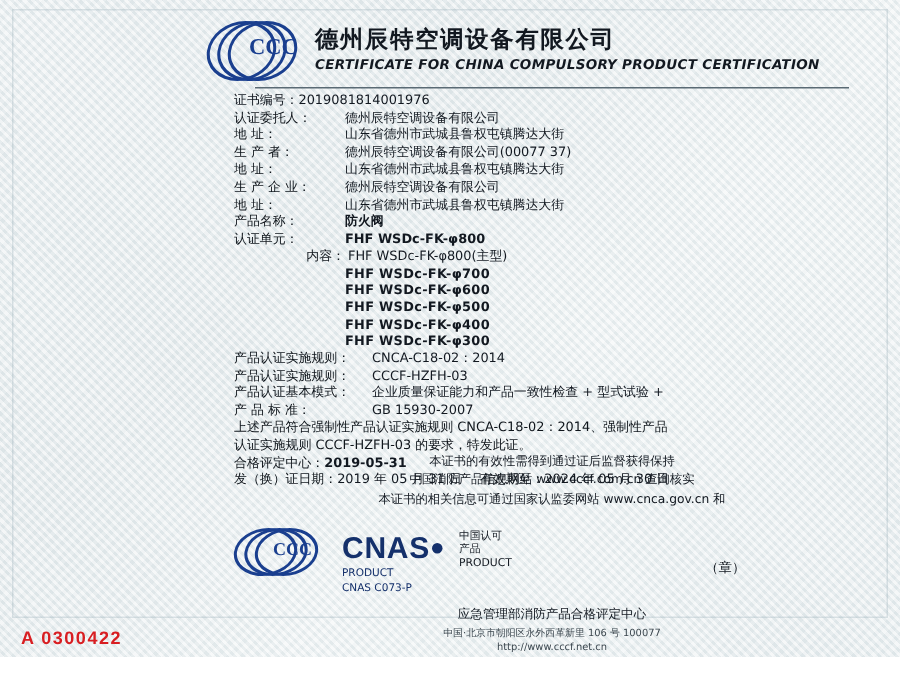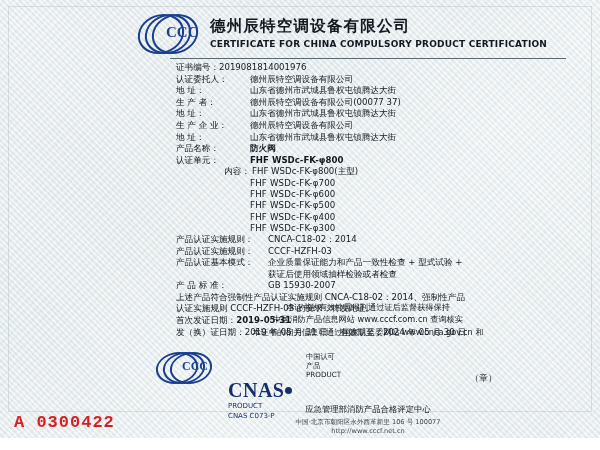--- a/index.html
+++ b/index.html
@@ -77,49 +77,50 @@
     color: #121820;
     letter-spacing: 1.2px;
   }
   .title-en {
     position: absolute;
     left: 210px; top: 31px;
     font-size: 9px;
     font-weight: bold;
     color: #121820;
     letter-spacing: 0.2px;
+    font-style: italic;
   }
   .header-rule {
     position: absolute;
     left: 170px; right: 34px; top: 50px;
     height: 1px;
     background: #5a6a74;
   }
 
   
   .body-block {
     position: absolute;
-    left: 176px; top: 62px;
+    left: 156px; top: 62px;
     width: 400px;
     font-size: 8.6px;
     color: #121820;
     line-height: 11.6px;
   }
   .row { display: flex; align-items: flex-start; white-space: nowrap; }
   .lbl {
     display: inline-block;
     font-weight: normal;
     color: #0e141a;
     flex: 0 0 auto;
   }
   .lbl.w80 { width: 74px; }
   .lbl.w92 { width: 92px; }
   .val { color: #121820; }
   .val.b { font-weight: bold; }
-  .model-list { margin-left: 74px; }
+  .model-list { margin-left: 74px; font-weight: bold; }
   .model-list div { line-height: 11.2px; letter-spacing: 0.2px; }
   .sub-note { margin-left: 92px; line-height: 11.4px; }
 
   .notice {
     position: absolute;
     left: 168px; top: 301px;
     width: 400px;
     text-align: center;
     font-size: 8.2px;
     color: #121820;
@@ -137,27 +138,26 @@
     border-width: 2.2px;
   }
   .ccc-logo-bottom .ccc-text { font-size: 12px; top: 7px; left: 12px; }
 
   .cnas {
     position: absolute;
     left: 228px; top: 356px;
     text-align: left;
   }
   .cnas-word {
-    font-family: Liberation Serif, serif;
+    font-family: Liberation Sans, sans-serif;
     font-size: 20px;
     font-weight: bold;
     color: #14306b;
     letter-spacing: 0.5px;
     line-height: 21px;
-    margin-top: 24px;
   }
   .cnas-word .dot {
     display: inline-block;
     width: 7px; height: 7px;
     border-radius: 50%;
     background: #14306b;
     margin-left: 1px;
     vertical-align: 3px;
   }
   .cnas-sub {
@@ -225,25 +225,25 @@
     left: 168px; top: 418px;
     width: 400px;
     text-align: center;
     font-size: 6.6px;
     color: #3b464e;
     line-height: 8.6px;
   }
   .serial {
     position: absolute;
     left: 14px; bottom: 6px;
-    font-size: 17px;
+    font-size: 12px;
     font-weight: bold;
     color: #d81e22;
     letter-spacing: 1px;
-    font-family: Liberation Mono, monospace;
+    font-family: Liberation Sans, sans-serif;
   }
 </style>
 </head>
 <body>
 
 <div id="cert">
 
   <div class="header layer">
     <div class="ccc-logo-top">
       <div class="ccc-ellipse e1"></div>
@@ -311,36 +311,35 @@
       <span class="val">CNCA-C18-02：2014</span>
     </div>
     <div class="row">
       <span class="lbl w92">产品认证实施规则：</span>
       <span class="val">CCCF-HZFH-03</span>
     </div>
     <div class="row">
       <span class="lbl w92">产品认证基本模式：</span>
       <span class="val">企业质量保证能力和产品一致性检查 + 型式试验 +</span>
     </div>
-    <div class="sub-note">获证后使用领域抽样检验或者检查</div>
 
     <div class="row">
       <span class="lbl w92">产 品 标 准：</span>
       <span class="val">GB 15930-2007</span>
     </div>
 
     <div class="row">
       <span class="lbl">上述产品符合强制性产品认证实施规则 CNCA-C18-02：2014、强制性产品</span>
     </div>
     <div class="row">
       <span class="lbl">认证实施规则 CCCF-HZFH-03 的要求，特发此证。</span>
     </div>
 
     <div class="row">
-      <span class="lbl">首次发证日期：</span>
+      <span class="lbl">合格评定中心：</span>
       <span class="val b">2019-05-31</span>
     </div>
     <div class="row">
       <span class="lbl">发（换）证日期：</span>
       <span class="val">2019 年 05 月 31 日</span>
       <span style="width:12px;"></span>
       <span class="lbl">有效期至：</span>
       <span class="val">2024 年 05 月 30 日</span>
     </div>
   </div>

